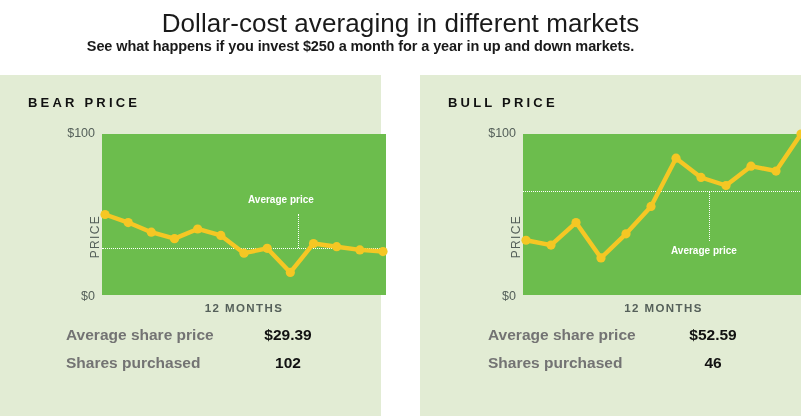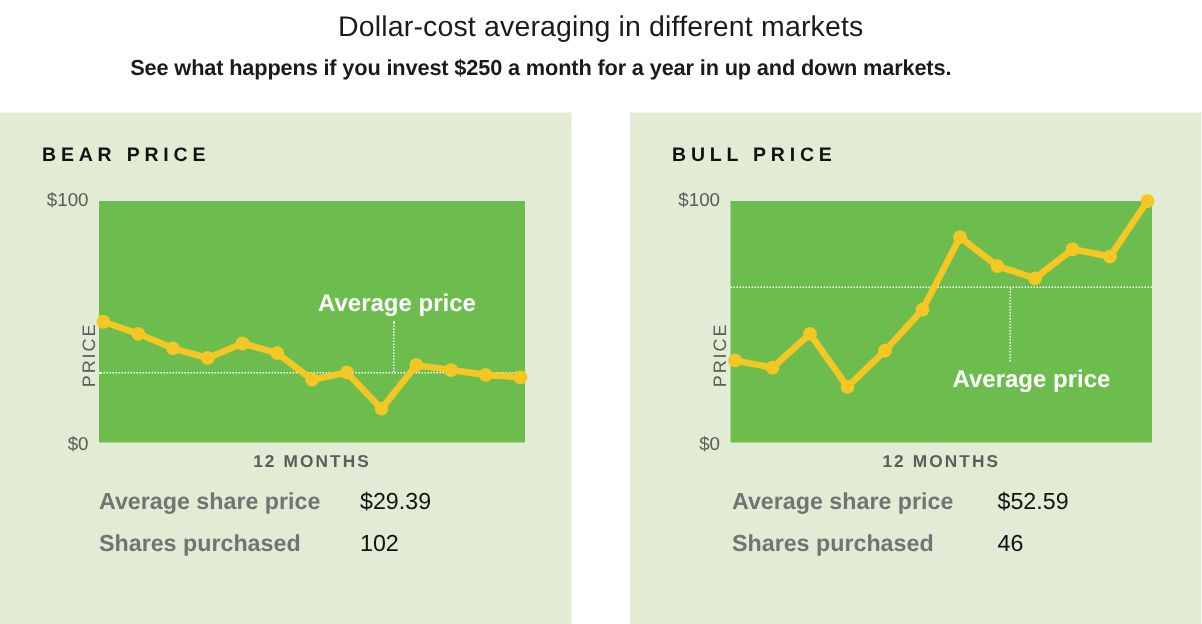--- a/index.html
+++ b/index.html
@@ -9,21 +9,21 @@
     font-family:"Liberation Sans","DejaVu Sans",sans-serif;
     overflow:hidden;
     position:relative;
   }
   .header{
     position:absolute;left:0;top:0;width:801px;height:75px;
     background:#ffffff;text-align:center;
   }
   .title{
     position:absolute;left:0;top:8px;width:801px;
-    font-size:19px;font-weight:400;color:#1a1a1a;letter-spacing:0.1px;
+    font-size:26px;font-weight:400;color:#1a1a1a;letter-spacing:0.1px;
   }
   .subtitle{
     position:absolute;left:0;top:38px;width:721px;
     font-size:14.5px;font-weight:700;color:#1a1a1a;letter-spacing:-0.1px;
   }
 
   .panel{
     position:absolute;top:75px;height:341px;
     background:#e2ecd4;
   }
@@ -31,21 +31,21 @@
   #panel-bull{left:420px;width:381px;}
 
   .panel-title{
     position:absolute;top:20px;
     font-size:13px;font-weight:700;color:#111111;letter-spacing:3.2px;
   }
   #panel-bear .panel-title{left:28px;}
   #panel-bull .panel-title{left:28px;}
 
   
-  .chart{position:absolute;}
+  .chart{position:absolute;margin-left:36px;}
   #chart-bear{left:66px;top:59px;width:284px;height:161px;}
   #chart-bull{left:67px;top:59px;width:281px;height:161px;}
 
   .plot{
     position:absolute;left:0;top:0;width:100%;height:100%;
     background:#6cbd4d;
   }
   .ytick{
     position:absolute;right:100%;margin-right:7px;
     font-size:12.5px;color:#55605a;white-space:nowrap;
@@ -70,38 +70,38 @@
   .avg-hline{
     position:absolute;left:0;width:100%;height:0;
     border-top:1.6px dotted #ffffff;
   }
   .avg-vline{
     position:absolute;width:0;
     border-left:1.6px dotted #ffffff;
   }
   .avg-label{
     position:absolute;
-    font-size:16px;font-weight:700;color:#ffffff;
+    font-size:10px;font-weight:700;color:#ffffff;
     white-space:nowrap;
   }
 
   .series-svg{position:absolute;left:0;top:0;overflow:visible;}
 
   
   .stats{position:absolute;left:0;width:100%;top:251px;}
   .stat-row{
     position:relative;height:28px;
   }
   .stat-label{
     position:absolute;font-size:15.5px;font-weight:700;color:#737373;
     white-space:nowrap;
   }
   .stat-value{
-    position:absolute;font-size:15.5px;font-weight:400;color:#111111;
-    text-align:left;white-space:nowrap;
+    position:absolute;font-size:15.5px;font-weight:700;color:#111111;
+    text-align:center;white-space:nowrap;
   }
   #panel-bear .stat-label{left:66px;}
   #panel-bear .stat-value{left:240px;width:96px;}
   #panel-bull .stat-label{left:68px;}
   #panel-bull .stat-value{left:245px;width:96px;}
 </style>
 </head>
 <body>
 
 <div class="header">

